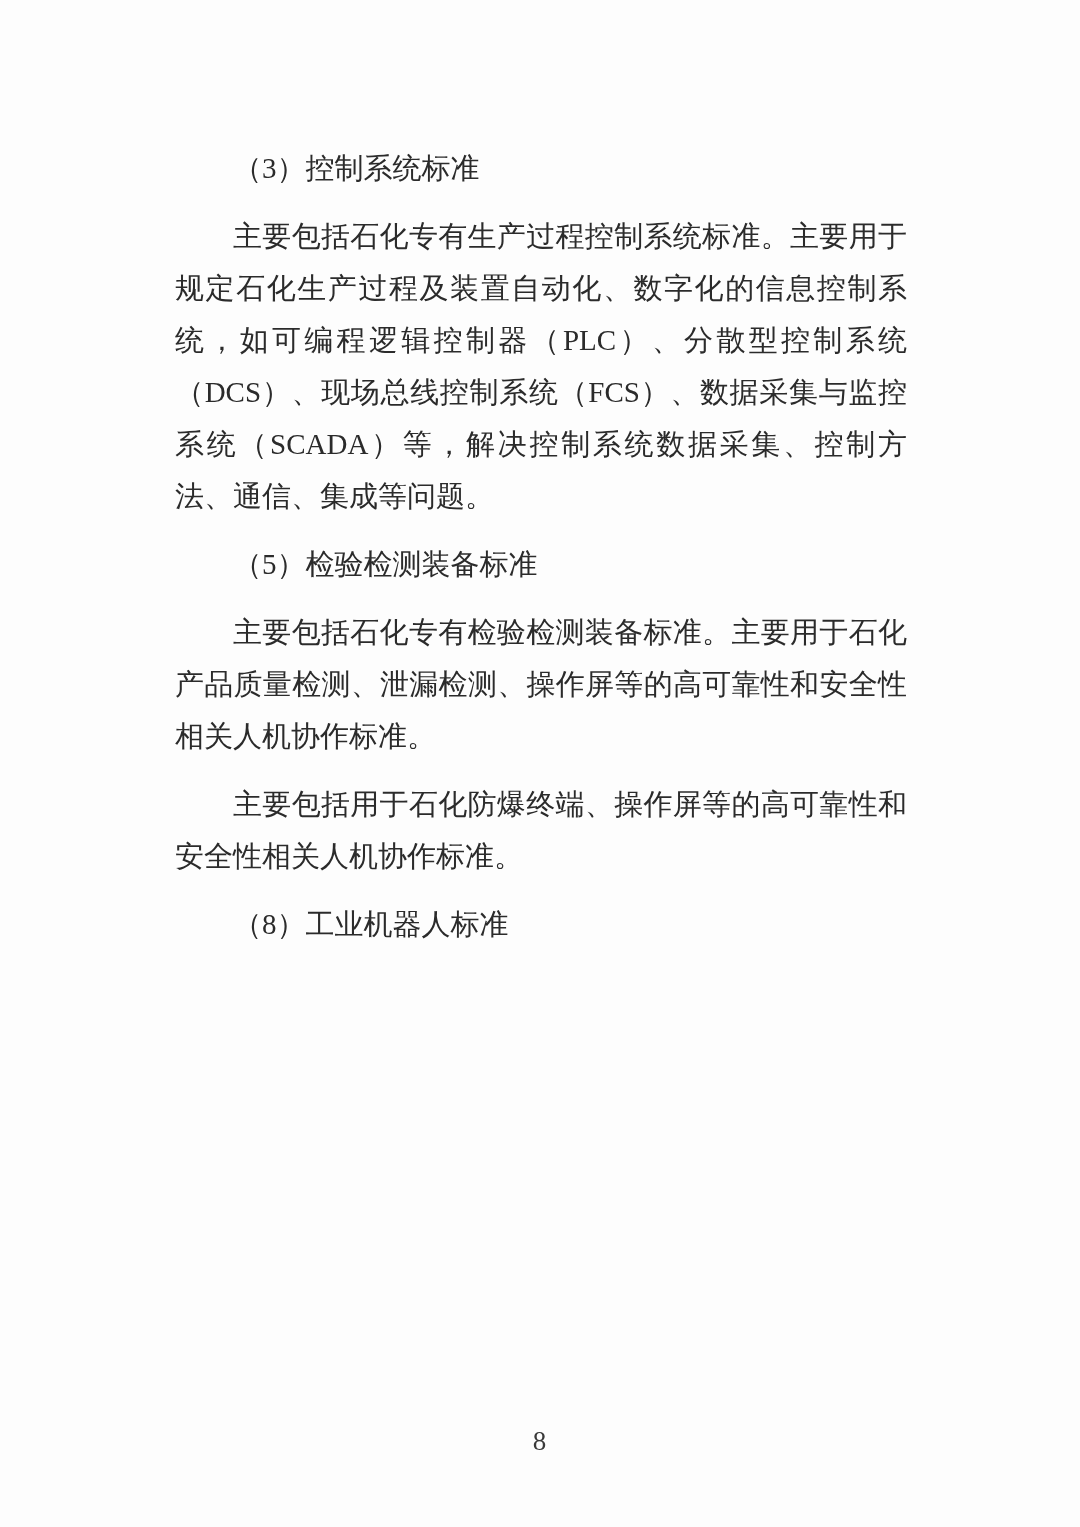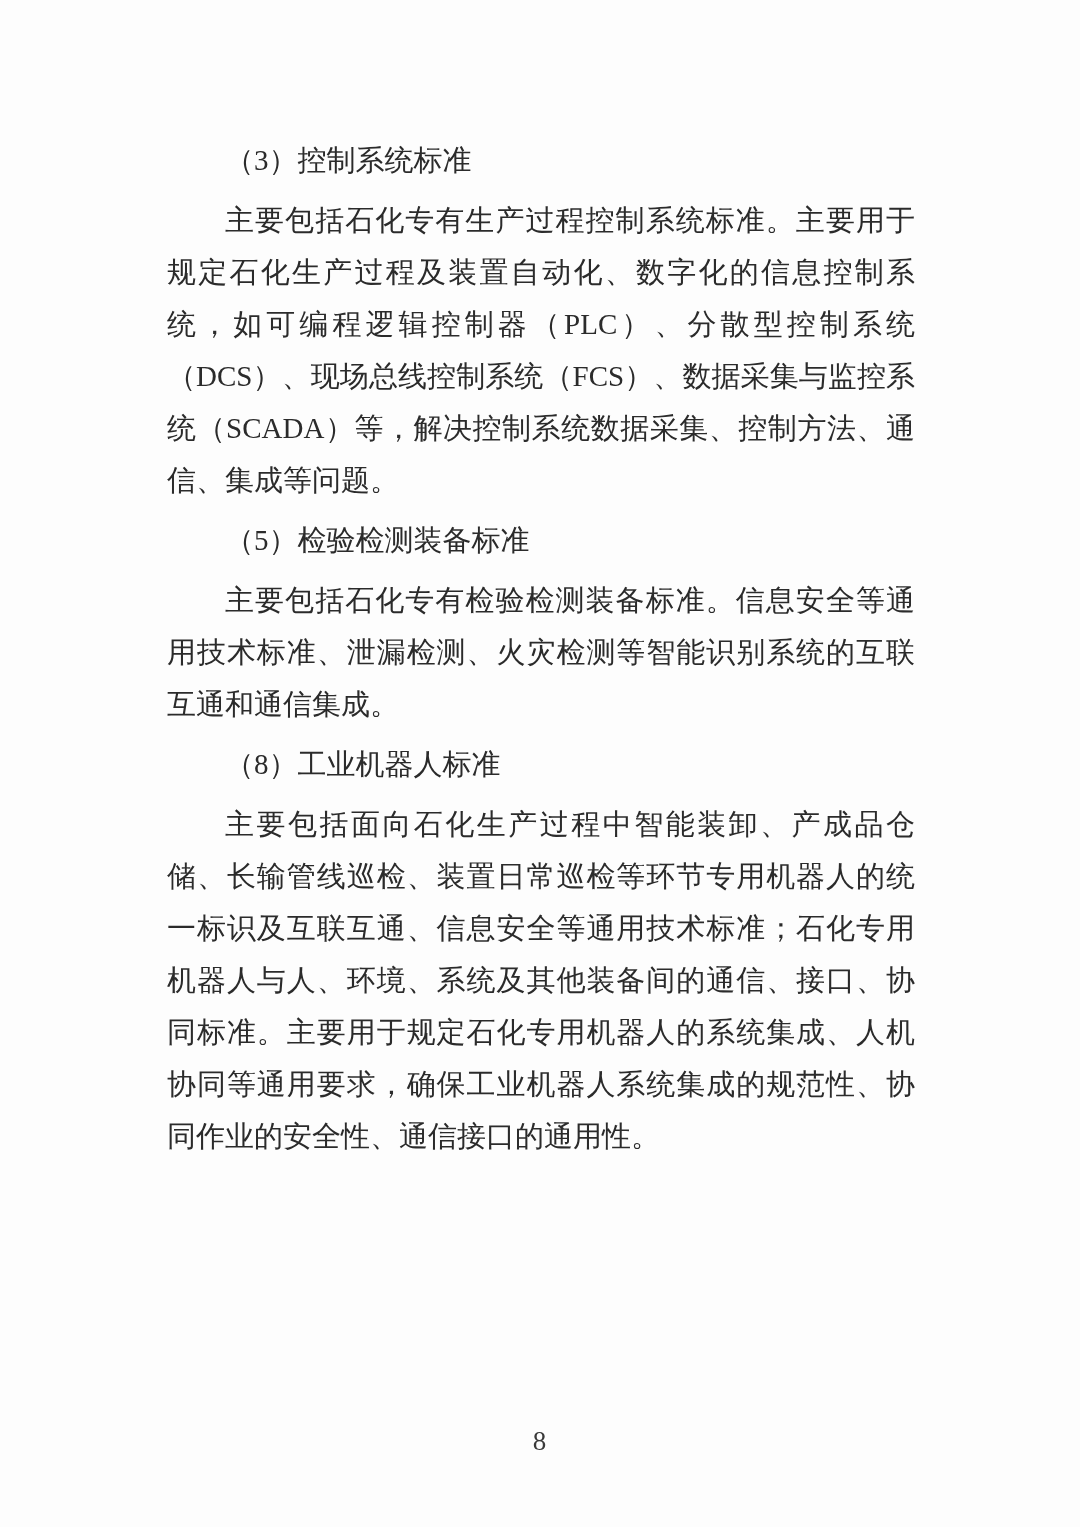--- a/index.html
+++ b/index.html
@@ -16,21 +16,21 @@
     color: #2b2b2b;
     overflow: hidden;
   }
   .content {
     position: absolute;
     left: 159px;
     top: 126px;
     width: 764px;
   }
   .heading, .para {
-    margin: 8px;
+    margin: 16px;
     padding: 0;
     font-size: 29px;
     font-weight: 400;
     line-height: 52px;
     text-indent: 2em;
   }
   .para {
     text-align: justify;
     text-justify: inter-ideograph;
   }
@@ -49,23 +49,23 @@
 <body>
 
 <div class="page">
   <div class="content">
       <section>
         <h2 class="heading">（3）控制系统标准</h2>
         <p class="para">主要包括石化专有生产过程控制系统标准。主要用于规定石化生产过程及装置自动化、数字化的信息控制系统，如可编程逻辑控制器（PLC）、分散型控制系统（DCS）、现场总线控制系统（FCS）、数据采集与监控系统（SCADA）等，解决控制系统数据采集、控制方法、通信、集成等问题。</p>
       </section>
       <section>
         <h2 class="heading">（5）检验检测装备标准</h2>
-        <p class="para">主要包括石化专有检验检测装备标准。信息安全等通用技术标准、泄漏检测、火灾检测等智能识别系统的互联互通和通信集成。</p>
+        <p class="para">主要包括石化专有检验检测装备标准。主要用于石化产品质量检测、泄漏检测、操作屏等的高可靠性和安全性相关人机协作标准。</p>
       </section>
       <section>
+        <p class="para">主要包括用于石化防爆终端、操作屏等的高可靠性和安全性相关人机协作标准。</p>
       </section>
       <section>
         <h2 class="heading">（8）工业机器人标准</h2>
-        <p class="para">主要包括面向石化生产过程中智能装卸、产成品仓储、长输管线巡检、装置日常巡检等环节专用机器人的统一标识及互联互通、信息安全等通用技术标准；石化专用机器人与人、环境、系统及其他装备间的通信、接口、协同标准。主要用于规定石化专用机器人的系统集成、人机协同等通用要求，确保工业机器人系统集成的规范性、协同作业的安全性、通信接口的通用性。</p>
       </section>
     </div>
   <div class="page-number">8</div>
 </div>
 
 </body></html>

